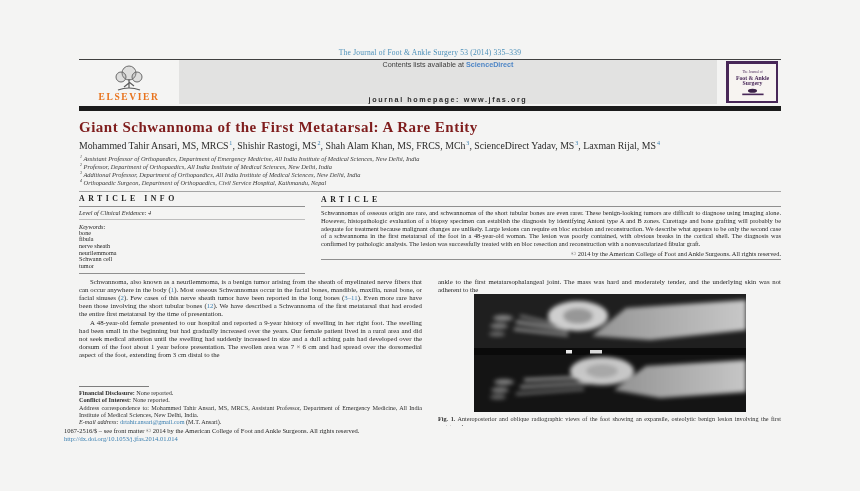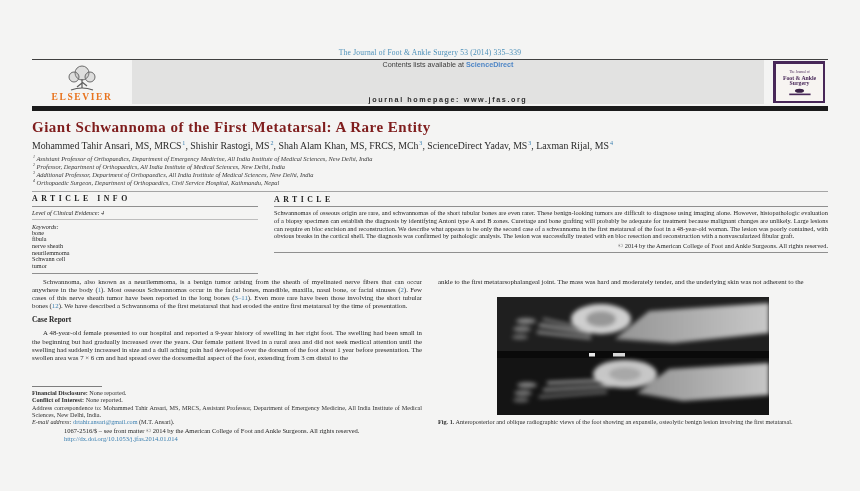--- a/index.html
+++ b/index.html
@@ -2,21 +2,21 @@
 <html><head>
 <meta charset="utf-8">
 <style>
   html,body{margin:0;padding:0;}
   body{
     width:860px;height:491px;overflow:hidden;position:relative;
     background:#f4f4f3;color:#262626;
     font-family:"Liberation Serif", serif;
     -webkit-font-smoothing:antialiased;
   }
-  .page{position:absolute;inset:0;padding:0 32px;box-sizing:border-box;}
+  .page{position:absolute;inset:0;padding:0 79px;box-sizing:border-box;}
 
   
   .citation{margin-top:48px;text-align:center;font-size:7.5px;color:#4b8fb8;letter-spacing:.2px;}
   .rule-dark{border-top:1.5px solid #3f3f3f;margin-top:2px;}
   .mast-row{display:flex;align-items:stretch;height:44px;}
   .elsevier-box{width:100px;flex:none;display:flex;flex-direction:column;align-items:center;justify-content:flex-end;padding:1px 0 2px;}
   .elsevier-word{color:#e8731d;font-weight:bold;font-size:9.5px;letter-spacing:1.6px;line-height:1;}
   .center-box{flex:1;background:#e2e2e1;display:flex;flex-direction:column;align-items:center;justify-content:space-between;gap:2px;margin-right:6px;}
   .contents-line{font-size:7.2px;font-family:"Liberation Sans",sans-serif;color:#3c3c3c;}
   .sciencedirect{color:#4e86c6;font-weight:bold;}
@@ -150,21 +150,20 @@
       <div class="head-rule"></div>
       <div class="abs-text">Schwannomas of osseous origin are rare, and schwannomas of the short tubular bones are even rarer. These benign-looking tumors are difficult to diagnose using imaging alone. However, histopathologic evaluation of a biopsy specimen can establish the diagnosis by identifying Antoni type A and B zones. Curettage and bone grafting will probably be adequate for treatment because malignant changes are unlikely. Large lesions can require en bloc excision and reconstruction. We describe what appears to be only the second case of a schwannoma in the first metatarsal of the foot in a 48-year-old woman. The lesion was poorly contained, with obvious breaks in the cortical shell. The diagnosis was confirmed by pathologic analysis. The lesion was successfully treated with en bloc resection and reconstruction with a nonvascularized fibular graft.</div>
       <div class="abs-copy">© 2014 by the American College of Foot and Ankle Surgeons. All rights reserved.</div>
       <div class="bottom-rule"></div>
     </div>
   </div>
 
   <div class="body-row">
     <div class="bcol">
       <div class="indent"><span>Schwannoma, also known as a neurilemmoma, is a benign tumor arising from the sheath of myelinated nerve fibers that can occur anywhere in the body (</span><span class="accent">1</span><span>). Most osseous Schwannomas occur in the facial bones, mandible, maxilla, nasal bone, or facial sinuses (</span><span class="accent">2</span><span>). Few cases of this nerve sheath tumor have been reported in the long bones (</span><span class="accent">3–11</span><span>). Even more rare have been those involving the short tubular bones (</span><span class="accent">12</span><span>). We have described a Schwannoma of the first metatarsal that had eroded the entire first metatarsal by the time of presentation.</span></div>
-      <div class="case-head">Case Report</div>
       <div class="indent">A 48-year-old female presented to our hospital and reported a 9-year history of swelling in her right foot. The swelling had been small in the beginning but had gradually increased over the years. Our female patient lived in a rural area and did not seek medical attention until the swelling had suddenly increased in size and a dull aching pain had developed over the dorsum of the foot about 1 year before presentation. The swollen area was 7 × 6 cm and had spread over the dorsomedial aspect of the foot, extending from 3 cm distal to the</div>
       <div class="fn-block">
         <div class="fn-rule"></div>
         <div>
           <span class="fn-bold">Financial Disclosure:</span><span> None reported.</span>
         </div>
         <div>
           <span class="fn-bold">Conflict of Interest:</span><span> None reported.</span>
         </div>
         <div>Address correspondence to: Mohammed Tahir Ansari, MS, MRCS, Assistant Professor, Department of Emergency Medicine, All India Institute of Medical Sciences, New Delhi, India.</div>

